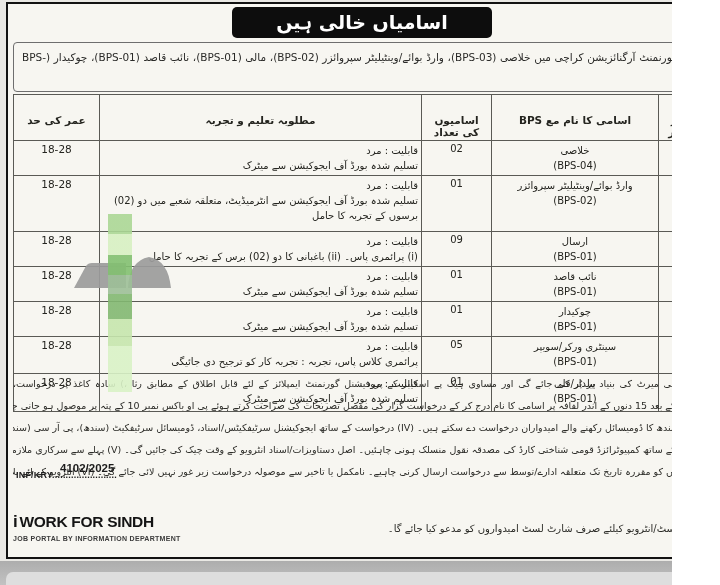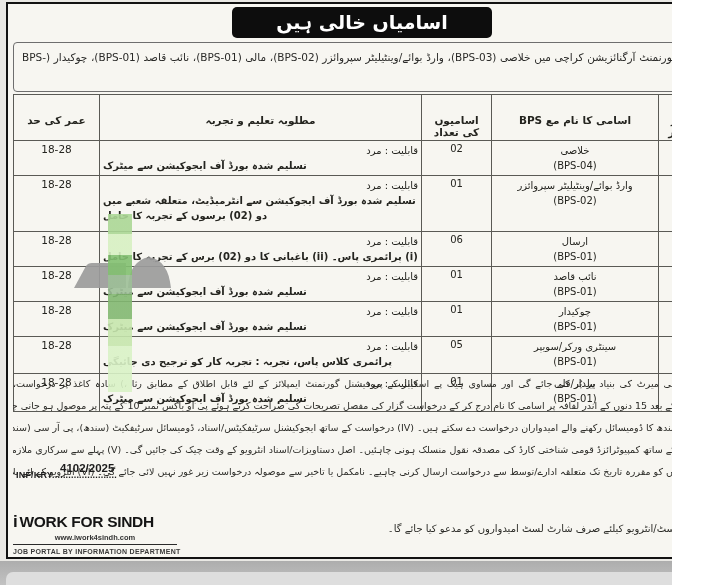--- a/index.html
+++ b/index.html
@@ -43,21 +43,21 @@
   .col-edu { width:322px; } .col-age { width:86px; }
   tr.r1 td { height:27px; } tr.r2 td { height:56px; } tr.r3 td { height:29px; }
   tr.r4 td { height:35px; } tr.r5 td { height:35px; } tr.r6 td { height:37px; }
   tr.r7 td { height:38px; }
   .serial-cell { text-align:center; direction:rtl; }
   .post-cell { text-align:center; line-height:15px; }
   .post-bps { direction:ltr; }
   .count-cell { text-align:center; direction:ltr; font-size:10px; }
   .edu-cell { line-height:15px; }
   .edu-l1 { text-align:right; padding-left:4px; }
-  .edu-l2 { text-align:left;font-weight:bold; }
+  .edu-l2 { text-align:right; }
   .age-cell { text-align:center; direction:ltr; font-size:10.5px; padding-top:3px; }
   
   .notes {
     position:absolute; left:5px; top:369px; width:692px;
     direction:rtl; font-size:9.5px; color:#2b2b27;
   }
   .note-line {
     height:22px; line-height:22px; overflow:hidden;
     text-align:justify; text-align-last:justify; white-space:nowrap;
   }
@@ -176,21 +176,21 @@
           <div class="edu-l2">تسلیم شدہ بورڈ آف ایجوکیشن سے انٹرمیڈیٹ، متعلقہ شعبے میں دو (02) برسوں کے تجربہ کا حامل</div>
         </td>
         <td class="age-cell">18-28</td>
       </tr>
       <tr class="r3">
         <td class="serial-cell">3۔</td>
         <td class="post-cell">
           <div>ارسال</div>
           <div class="post-bps">(BPS-01)</div>
         </td>
-        <td class="count-cell">06</td>
+        <td class="count-cell">09</td>
         <td class="edu-cell">
           <div class="edu-l1">قابلیت : مرد</div>
           <div class="edu-l2">(i) پرائمری پاس۔ (ii) باغبانی کا دو (02) برس کے تجربہ کا حامل</div>
         </td>
         <td class="age-cell">18-28</td>
       </tr>
       <tr class="r4">
         <td class="serial-cell">4۔</td>
         <td class="post-cell">
           <div>نائب قاصد</div>
@@ -257,21 +257,20 @@
 
     <div class="inf-block">
       <div class="inf-number">4102/2025</div>
       <div class="inf-label"><span>INF/KRY</span><span>........................</span></div>
     </div>
 
     <div class="logo-box">
       <div class="logo-row">
         <div class="logo-left">
           <div class="logo-title"><span class="logo-i">i</span><span>WORK FOR SINDH</span></div>
-          <div class="logo-site">www.iwork4sindh.com</div>
           <div class="logo-tagline">JOB PORTAL BY INFORMATION DEPARTMENT</div>
         </div>
         <svg class="qr" width="25" height="25" viewBox="0 0 21 21" shape-rendering="crispEdges">
           <rect x="0" y="0" width="21" height="21" fill="#f7f6f1"></rect>
           <g fill="#1a1a1a">
             <rect x="0" y="0" width="7" height="7"></rect>
               <rect x="14" y="0" width="7" height="7"></rect>
               <rect x="0" y="14" width="7" height="7"></rect>
             <rect x="9" y="0" width="2" height="2"></rect>
               <rect x="9" y="3" width="2" height="3"></rect>

